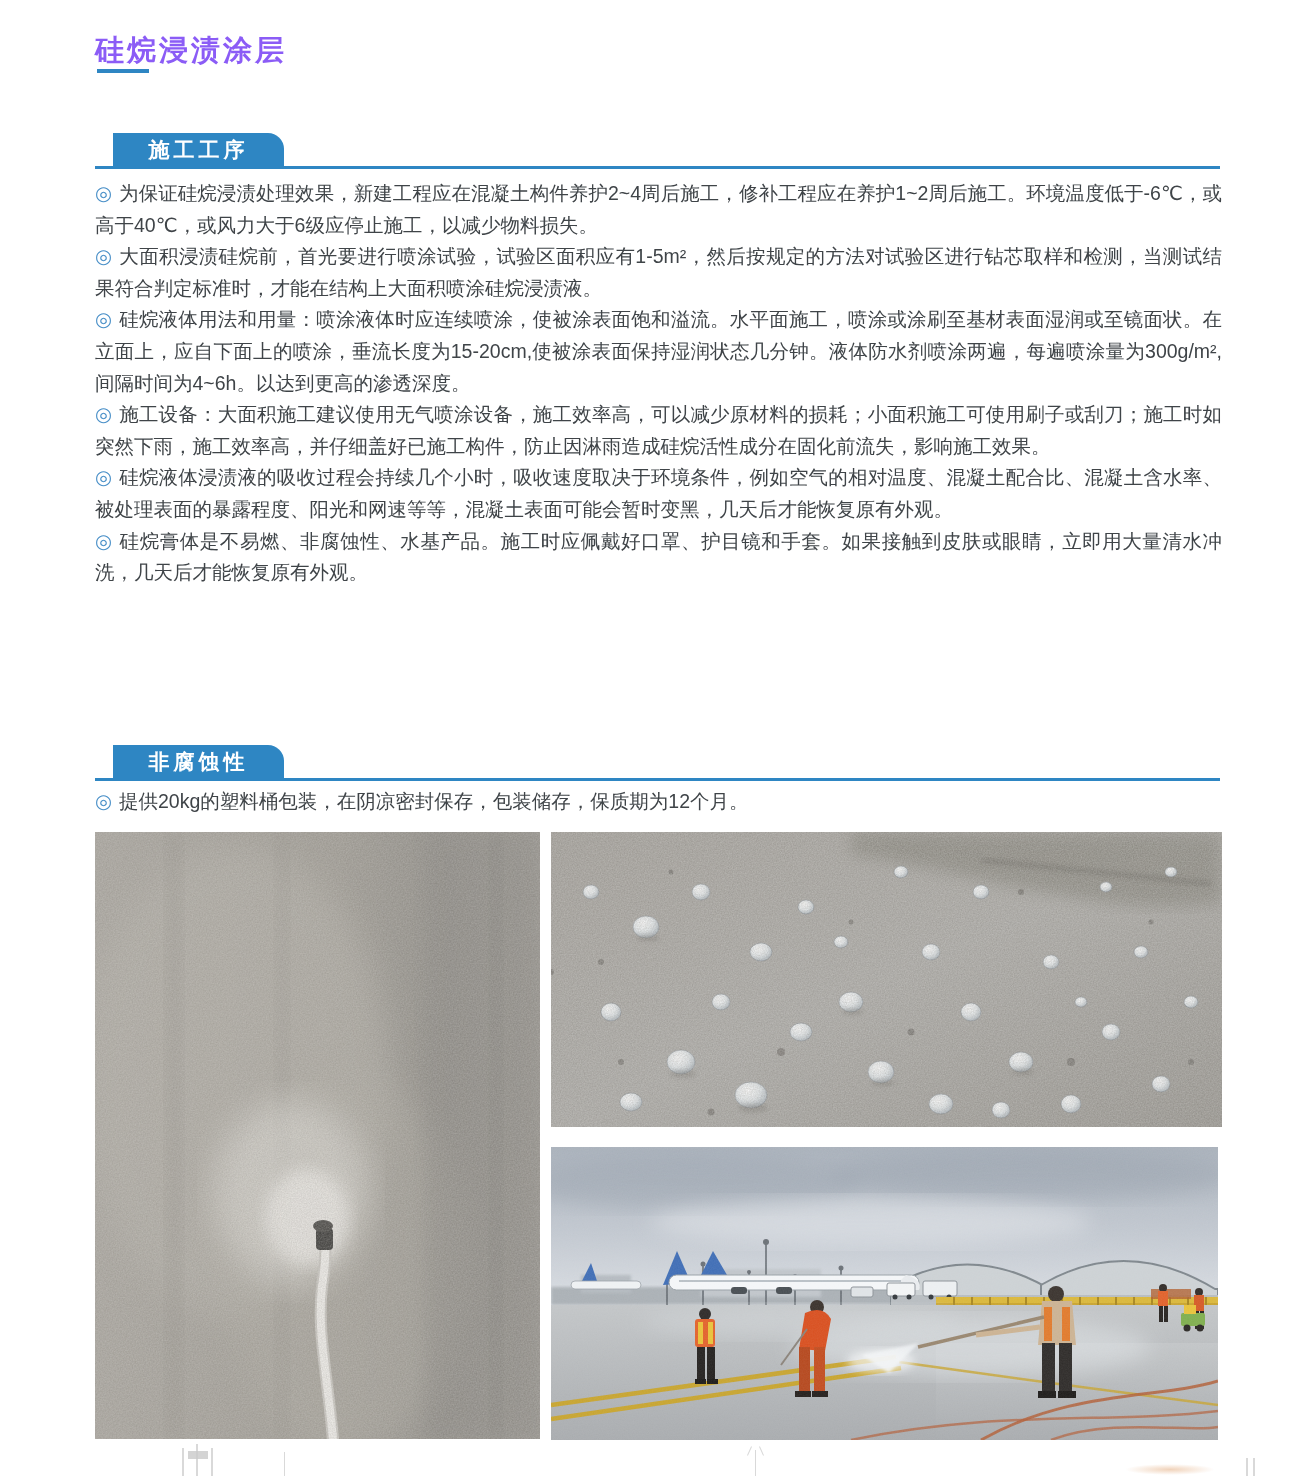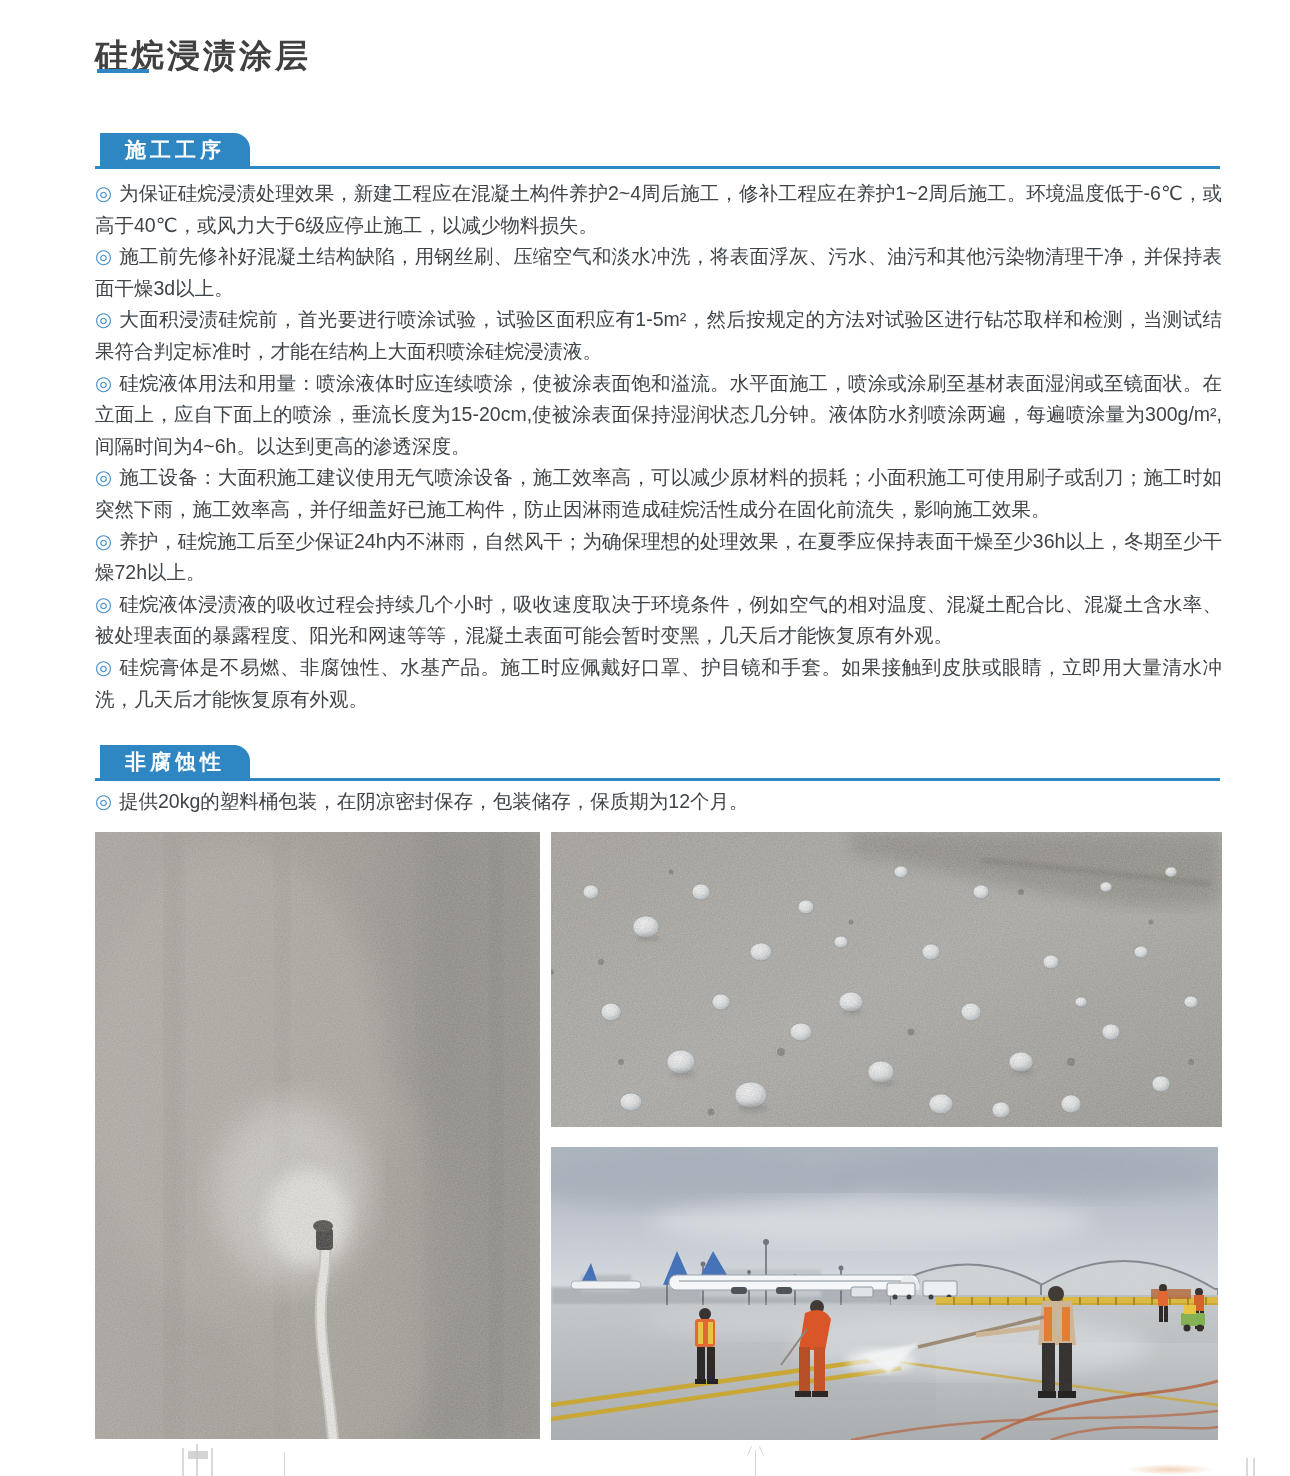--- a/index.html
+++ b/index.html
@@ -3,27 +3,27 @@
 <meta charset="utf-8">
 <style>
   html,body{margin:0;padding:0;}
   body{
     width:1290px;height:1476px;position:relative;overflow:hidden;
     background:#ffffff;
     font-family:"Liberation Sans","DejaVu Sans",sans-serif;
   }
   .page-title{
     position:absolute;left:95px;top:12px;
-    font-size:33px;font-weight:bold;color:#404040;letter-spacing:3px;text-align:center;
+    font-size:29px;font-weight:bold;color:#8b5cf6;letter-spacing:3px;text-align:center;
   }
   .title-underline{
     position:absolute;left:97px;top:69px;width:52px;height:4px;background:#2e86c3;
   }
   .section-tab{
-    position:absolute;left:100px;width:150px;height:33px;
+    position:absolute;left:113px;width:171px;height:33px;
     background:#2e86c3;color:#ffffff;
     font-size:21px;font-weight:bold;letter-spacing:4px;
     line-height:33px;text-align:center;
     border-top-right-radius:16px;
   }
   .tab-1{top:133px;}
   .tab-2{top:745px;}
   .section-rule{
     position:absolute;left:95px;width:1125px;height:3px;background:#2e86c3;
   }
@@ -56,25 +56,23 @@
 <body>
 
 <h1 class="page-title">硅烷浸渍涂层</h1>
 <div class="title-underline"></div>
 
 <div class="section-tab tab-1">施工工序</div>
 <div class="section-rule rule-1"></div>
 
 <div class="bullets bullets-1">
   <p class="bullet"><span class="mark">◎</span><span>为保证硅烷浸渍处理效果，新建工程应在混凝土构件养护2~4周后施工，修补工程应在养护1~2周后施工。环境温度低于-6℃，或高于40℃，或风力大于6级应停止施工，以减少物料损失。</span></p>
-  <p class="bullet"><span class="mark">◎</span><span>施工前先修补好混凝土结构缺陷，用钢丝刷、压缩空气和淡水冲洗，将表面浮灰、污水、油污和其他污染物清理干净，并保持表面干燥3d以上。</span></p>
   <p class="bullet"><span class="mark">◎</span><span>大面积浸渍硅烷前，首光要进行喷涂试验，试验区面积应有1-5m²，然后按规定的方法对试验区进行钻芯取样和检测，当测试结果符合判定标准时，才能在结构上大面积喷涂硅烷浸渍液。</span></p>
   <p class="bullet"><span class="mark">◎</span><span>硅烷液体用法和用量：喷涂液体时应连续喷涂，使被涂表面饱和溢流。水平面施工，喷涂或涂刷至基材表面湿润或至镜面状。在立面上，应自下面上的喷涂，垂流长度为15-20cm,使被涂表面保持湿润状态几分钟。液体防水剂喷涂两遍，每遍喷涂量为300g/m²,间隔时间为4~6h。以达到更高的渗透深度。</span></p>
   <p class="bullet"><span class="mark">◎</span><span>施工设备：大面积施工建议使用无气喷涂设备，施工效率高，可以减少原材料的损耗；小面积施工可使用刷子或刮刀；施工时如突然下雨，施工效率高，并仔细盖好已施工构件，防止因淋雨造成硅烷活性成分在固化前流失，影响施工效果。</span></p>
-  <p class="bullet"><span class="mark">◎</span><span>养护，硅烷施工后至少保证24h内不淋雨，自然风干；为确保理想的处理效果，在夏季应保持表面干燥至少36h以上，冬期至少干燥72h以上。</span></p>
   <p class="bullet"><span class="mark">◎</span><span>硅烷液体浸渍液的吸收过程会持续几个小时，吸收速度取决于环境条件，例如空气的相对温度、混凝土配合比、混凝土含水率、被处理表面的暴露程度、阳光和网速等等，混凝土表面可能会暂时变黑，几天后才能恢复原有外观。</span></p>
   <p class="bullet"><span class="mark">◎</span><span>硅烷膏体是不易燃、非腐蚀性、水基产品。施工时应佩戴好口罩、护目镜和手套。如果接触到皮肤或眼睛，立即用大量清水冲洗，几天后才能恢复原有外观。</span></p>
 </div>
 
 <div class="section-tab tab-2">非腐蚀性</div>
 <div class="section-rule rule-2"></div>
 
 <div class="bullets bullets-2">
   <p class="bullet"><span class="mark">◎</span><span>提供20kg的塑料桶包装，在阴凉密封保存，包装储存，保质期为12个月。</span></p>
 </div>

